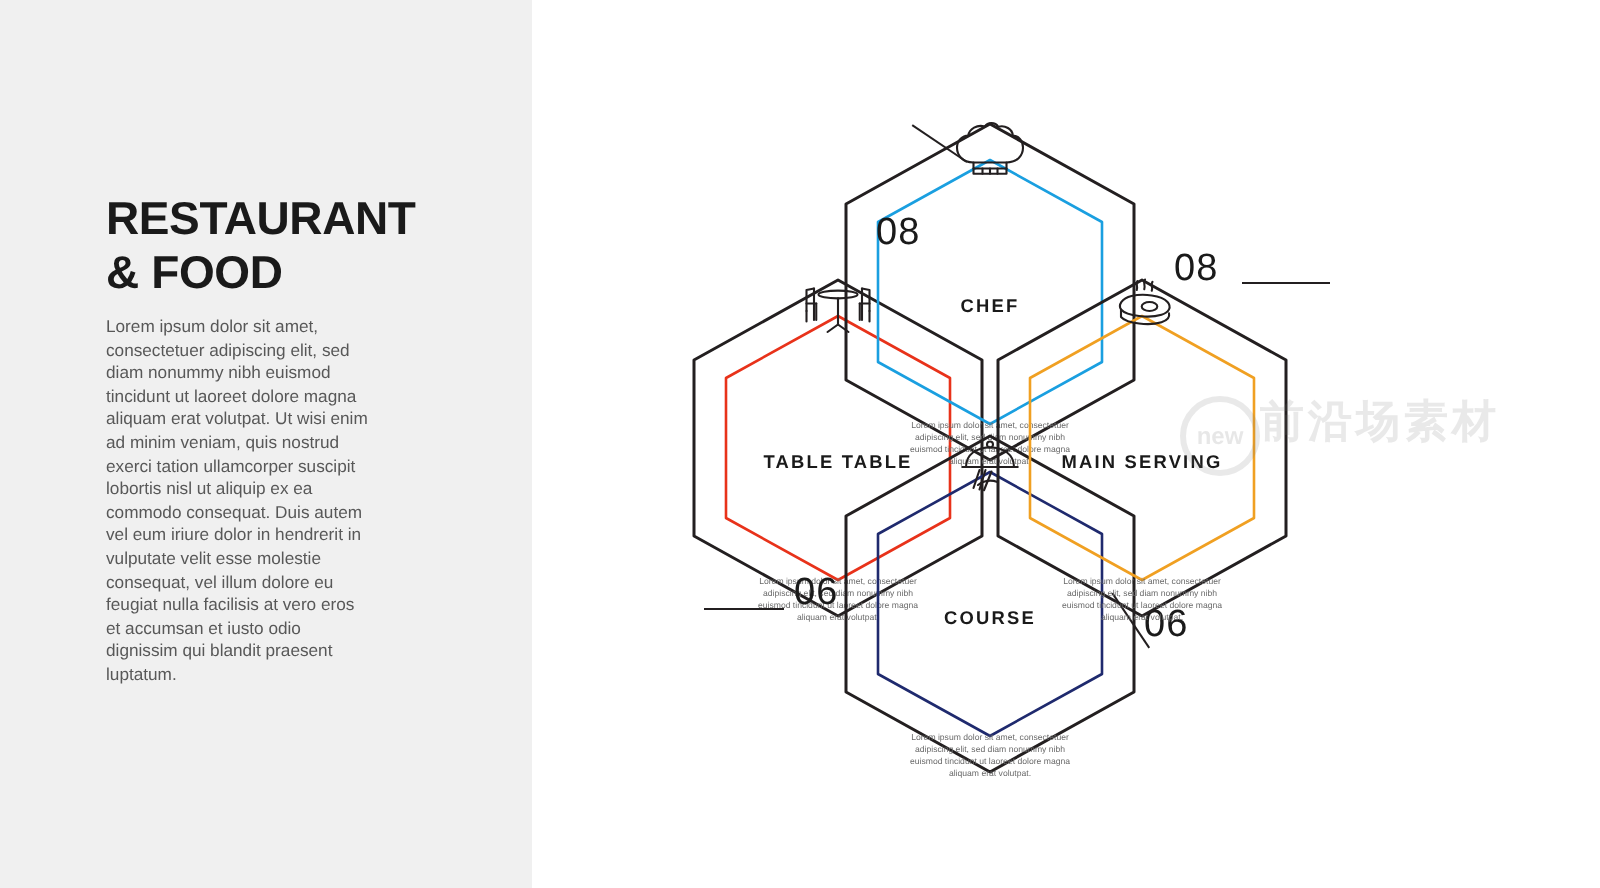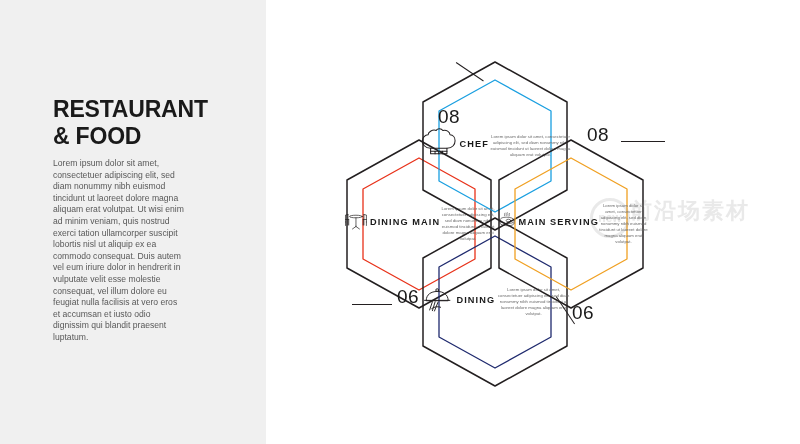--- a/index.html
+++ b/index.html
@@ -32,21 +32,21 @@
   
   .hex-field{position:absolute;left:266px;top:0;width:534px;height:444px;}
   .hexgroup{position:absolute;}
   .hexgroup svg{display:block;overflow:visible;}
 
   .hex-outer{fill:none;stroke:#231f20;stroke-width:1.5;stroke-linejoin:round;}
   .hex-inner{fill:none;stroke-width:1.3;stroke-linejoin:round;}
 
   .hex-content{
     position:absolute;left:0;top:0;width:100%;height:100%;
-    display:flex;flex-direction:row;align-items:center;justify-content:space-between;
+    display:flex;flex-direction:column;align-items:center;justify-content:space-between;
     pointer-events:none;
   }
   .hex-icon{width:42px;height:36px;margin-bottom:6px;}
   .hex-icon svg{display:block;width:100%;height:100%;}
   .hex-label{
     font-size:9.2px;font-weight:bold;letter-spacing:1.1px;
     color:#1a1a1a;text-align:center;margin-bottom:5px;white-space:nowrap;
   }
   .hex-desc{
     font-size:4.3px;line-height:6px;color:#6a6a6a;text-align:center;
@@ -106,21 +106,21 @@
             <path d="M7 19 L13.5 19"></path>
             <path d="M13.5 19 L13.5 30"></path>
             <path d="M7 24 L7 31"></path>
             <path d="M44 9 L44 30"></path>
             <path d="M44 9 L49 10 L49 24"></path>
             <path d="M49 19 L42.5 19"></path>
             <path d="M42.5 19 L42.5 30"></path>
             <path d="M49 24 L49 31"></path>
           </svg>
         </div>
-        <div class="hex-label">DINING MAIN</div>
+        <div class="hex-label">TABLE TABLE</div>
         <div class="hex-desc">Lorem ipsum dolor sit amet, consectetuer adipiscing elit, sed diam nonummy nibh euismod tincidunt ut laoreet dolore magna aliquam erat volutpat.</div>
       </div>
     </div>
     <div class="leader" style="left:86px;top:304px;width:40px;"></div>
     <div class="step-num" style="left:131px;top:286px;">06</div>
 
     <div class="hexgroup" style="left:152px;top:58px;width:154px;height:176px;">
       <svg viewBox="0 0 154 176" width="154" height="176">
         <polygon class="hex-outer" points="77,4 149,44 149,132 77,172 5,132 5,44"></polygon>
         <polygon class="hex-inner" id="inner-01" points="77,22 133,53 133,123 77,154 21,123 21,53" stroke="#1a9fe0"></polygon>
@@ -153,21 +153,21 @@
           <svg viewBox="0 0 56 44" fill="none" stroke="#231f20" stroke-width="1.4" stroke-linecap="round" stroke-linejoin="round">
             <circle cx="28" cy="9" r="2"></circle>
             <path d="M12 24 C12 15.5 19 11 28 11 C37 11 44 15.5 44 24 Z"></path>
             <line x1="9.5" y1="24" x2="46.5" y2="24"></line>
             <path d="M21 26 L17 38"></path>
             <path d="M25 26 L21 39"></path>
             <path d="M29 27 L24 39.5"></path>
             <path d="M20 36 C24 33 29 32.5 33 34"></path>
           </svg>
         </div>
-        <div class="hex-label">DINING</div>
+        <div class="hex-label">COURSE</div>
         <div class="hex-desc">Lorem ipsum dolor sit amet, consectetuer adipiscing elit, sed diam nonummy nibh euismod tincidunt ut laoreet dolore magna aliquam erat volutpat.</div>
       </div>
     </div>
     <div class="leader" style="left:290px;top:296px;width:33px;transform:rotate(56deg);transform-origin:left center;"></div>
     <div class="step-num" style="left:306px;top:302px;">06</div>
 
     <div class="hexgroup" style="left:228px;top:136px;width:154px;height:176px;">
       <svg viewBox="0 0 154 176" width="154" height="176">
         <polygon class="hex-outer" points="77,4 149,44 149,132 77,172 5,132 5,44"></polygon>
         <polygon class="hex-inner" id="inner-04" points="77,22 133,53 133,123 77,154 21,123 21,53" stroke="#f0a022"></polygon>

